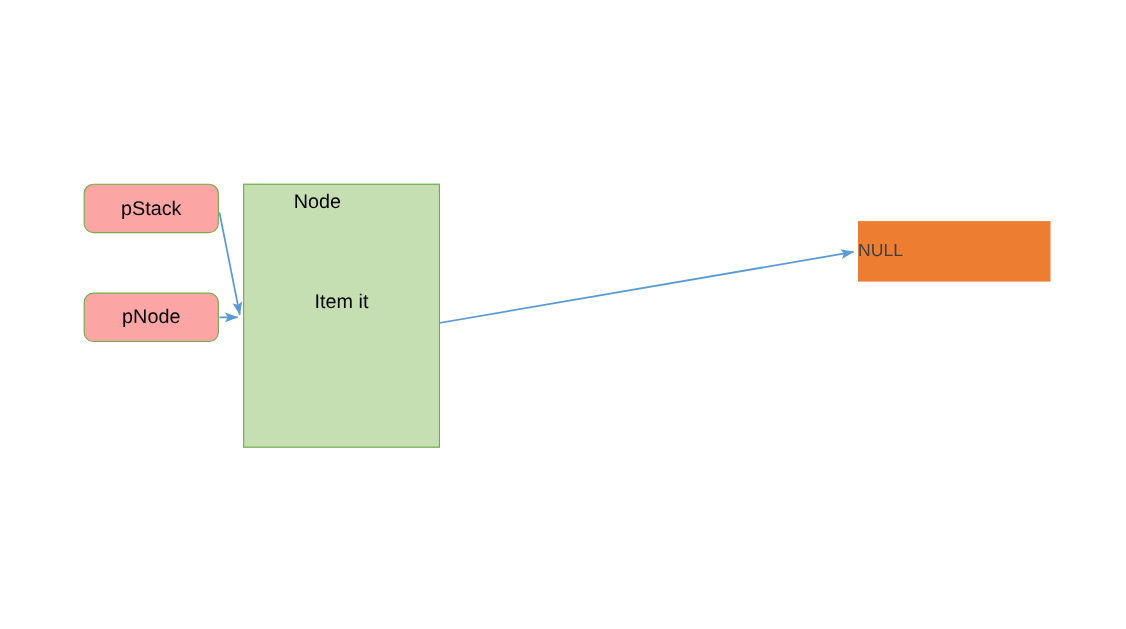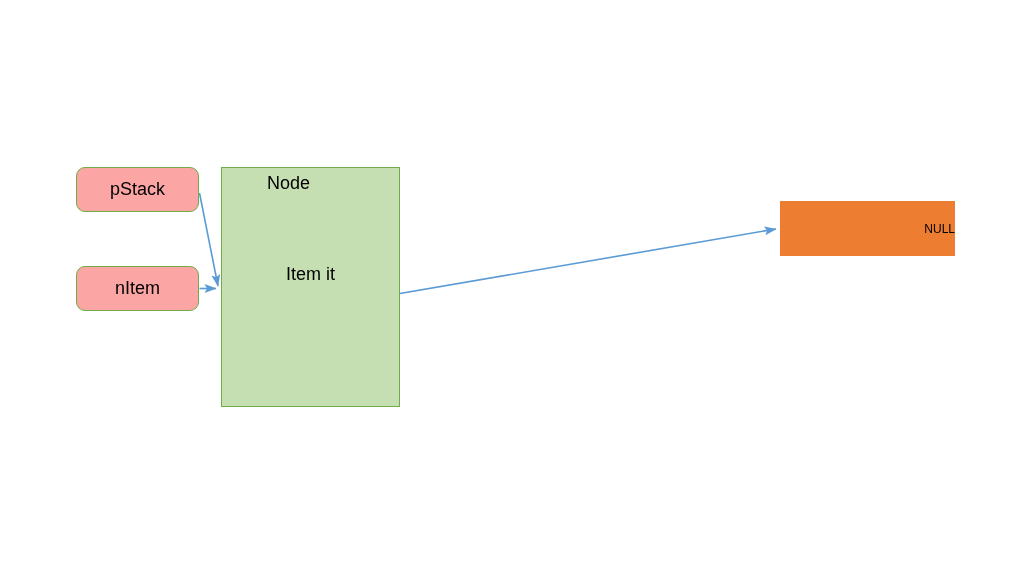--- a/index.html
+++ b/index.html
@@ -100,23 +100,23 @@
   
   .null-box {
     position: absolute;
     left: 780px;
     top: 201px;
     width: 175px;
     height: 55px;
     background: #ED7D31;
     display: flex;
     align-items: center;
-    justify-content: flex-end;
-    font-size: 12px;
-    color: #000000;
+    justify-content: flex-start;
+    font-size: 16px;
+    color: #404040;
   }
 </style>
 </head>
 <body>
 
 <div id="canvas">
 
   <svg id="connectors" viewBox="0 0 1024 572" width="1024" height="572" xmlns="http://www.w3.org/2000/svg">
     <defs>
       <marker id="arrow" markerWidth="9" markerHeight="9" refX="7.2" refY="3.2" orient="auto" markerUnits="strokeWidth">
@@ -134,21 +134,21 @@
   <div class="node-box"></div>
   <div class="node-title">Node</div>
   <div class="node-fields">
     <span class="fld">Item it</span>
   </div>
 
   <div class="pill" id="pill-pstack">
     <span>pStack</span>
   </div>
   <div class="pill" id="pill-pnode">
-    <span>nItem</span>
+    <span>pNode</span>
   </div>
 
 
   <div class="null-box">
     <span>NULL</span>
   </div>
 
 </div>
 
 </body></html>

